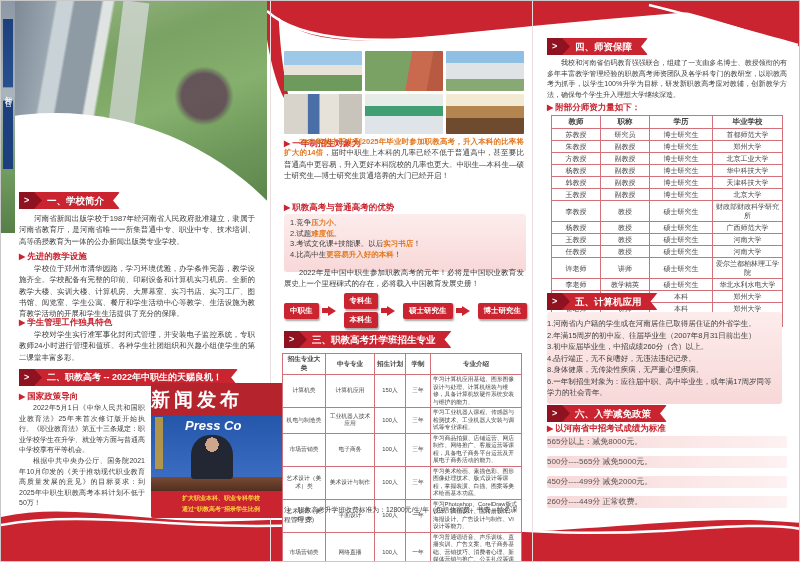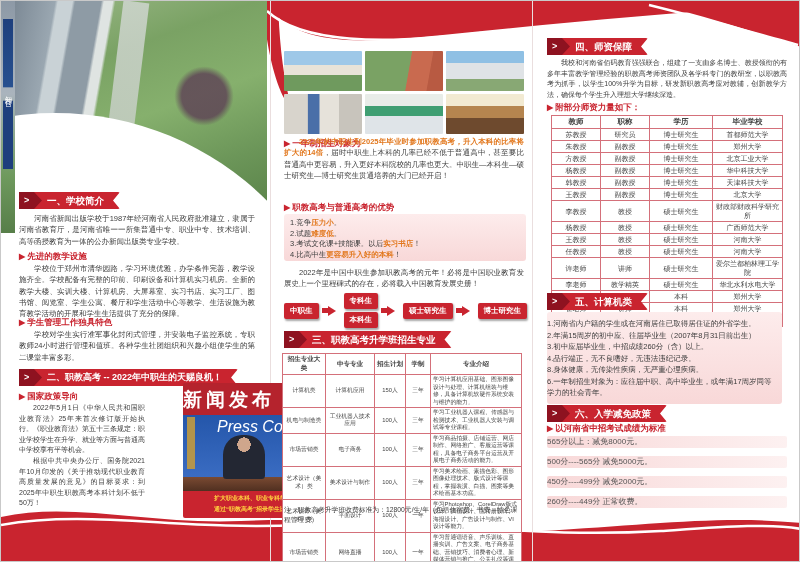--- a/index.html
+++ b/index.html
@@ -84,25 +84,25 @@
          grid-template-columns:repeat(3,1fr);gap:3px;z-index:2;}
   .ph{height:40px;border-radius:1px;}
   .ph.p1{background:linear-gradient(180deg,#9ec8e8 0 35%,#e8e3d8 36% 60%,#6f9a5e 61%);}
   .ph.p2{background:linear-gradient(100deg,#7aa264 0 55%,#c96a4f 56% 80%,#b85a42 81%),linear-gradient(180deg,#a8cde8 0 25%,transparent 26%);}
   .ph.p3{background:linear-gradient(180deg,#8fc0e4 0 30%,#dfe3e6 31% 70%,#88a874 71%);}
   .ph.p4{background:linear-gradient(90deg,#d8d4cc 0 30%,#4a6fa8 31% 45%,#e6e2da 46% 70%,#c8c4bc 71%);}
   .ph.p5{background:linear-gradient(180deg,#e8ece8 0 30%,#3f9e72 31% 55%,#dfe4e8 56%);}
   .ph.p6{background:linear-gradient(180deg,#f2ead2 0 30%,#b5854f 31% 60%,#6e4a2e 61%);}
 
   
-  .press{position:absolute;left:150px;top:382px;width:140px;height:135px;overflow:hidden;border-radius:2px;z-index:2;margin-left:32px;}
+  .press{position:absolute;left:150px;top:382px;width:140px;height:135px;overflow:hidden;border-radius:2px;z-index:2;}
   .press .band-red{height:32px;background:#b5232d;color:#fff;font-size:19px;font-weight:bold;
                    line-height:34px;white-space:nowrap;overflow:hidden;letter-spacing:4px;}
   .press .band-blue{height:62px;background:linear-gradient(180deg,#2456aa,#3a6cc2);position:relative;}
-  .press .presstxt{color:#fff;font-size:16px;font-weight:normal;padding:3px 0 0 34px;font-style:italic;}
+  .press .presstxt{color:#fff;font-size:13px;font-weight:bold;padding:3px 0 0 34px;font-style:italic;}
   .press .vtag{position:absolute;left:4px;top:2px;width:8px;height:52px;background:#c09a40;opacity:.9;}
   .press .person{position:absolute;left:40px;top:20px;width:42px;height:44px;
                  background:radial-gradient(ellipse 11px 12px at 50% 22%,#cfa68c 0 60%,#232733 61%);
                  border-radius:45% 45% 8% 8%;}
   .press .band-desk{height:16px;background:linear-gradient(180deg,#7a4a32,#4a2c1e);}
   .press .caption{position:absolute;left:0;right:0;bottom:0;height:25px;background:#c9242f;
                   color:#ffd23f;font-size:6px;font-weight:bold;text-align:center;line-height:11px;padding-top:2px;}
 
   .note{position:absolute;font-size:6.8px;color:#3c3c3c;line-height:1.5;z-index:2;}
   .feebar{height:12px;background:linear-gradient(90deg,#f8d8d8,#fdf1f1);font-size:8px;color:#555;
@@ -193,21 +193,21 @@
   <div class="subhead" style="left:283px;top:137px">
     <span class="tri">▶</span><span>一年制招生对象为</span>
   </div>
   <div class="para" style="left:283px;top:135px;width:240px">
     <span class="hl" style="margin-left:2em">2022年的中职生到2025年毕业时参加职教高考，升入本科的比率将扩大的14倍</span><span>，届时中职生上本科的几率已经不低于普通高中，甚至要比普通高中更容易，升入更好本科院校的几率也更大。中职生—本科生—硕士研究生—博士研究生贯通培养的大门已经开启！</span>
   </div>
 
   <div class="subhead" style="left:283px;top:201px">
     <span class="tri">▶</span><span>职教高考与普通高考的优势</span>
   </div>
-  <div class="pinkbox" id="advantages" style="left:283px;top:213px;width:232px;padding:4px 4px 1px 6px">
+  <div class="pinkbox" id="advantages" style="left:283px;top:213px;width:232px;padding:4px 4px 12px 6px">
       <div class="adv-item"><span>1.竞争</span><span class="hl">压力小</span><span>。</span></div>
       <div class="adv-item"><span>2.试题</span><span class="hl">难度低</span><span>。</span></div>
       <div class="adv-item"><span>3.考试文化课+技能课。以后</span><span class="hl">实习书店</span><span>！</span></div>
       <div class="adv-item"><span>4.比高中生</span><span class="hl">更容易升入好的本科</span><span>！</span></div>
     </div>
 
   <div class="para indent" style="left:283px;top:266px;width:240px">2022年是中国中职生参加职教高考的元年！必将是中国职业教育发展史上一个里程碑式的存在，必将载入中国教育发展史册！</div>
 
   <div class="flow" style="left:283px;top:292px">
     <div class="fbox">中职生</div>
@@ -406,21 +406,21 @@
             <td>教学精英</td>
             <td>本科</td>
             <td>河南理工大学</td>
           </tr>
         </tbody>
       </table>
     </div>
 
   <div class="banner" style="left:546px;top:292px">
     <span class="chev">&gt;</span>
-    <span>五、计算机类</span>
+    <span>五、计算机应用</span>
   </div>
   <div class="pinkbox" id="requirements" style="left:546px;top:311px;width:230px;padding:6px 5px 5px 0">
       <div class="req-item">1.河南省内户籍的学生或在河南居住已取得居住证的外省学生。</div>
       <div class="req-item">2.年满15周岁的初中应、往届毕业生（2007年8月31日前出生）</div>
       <div class="req-item">3.初中应届毕业生，中招成绩260分（含）以上。</div>
       <div class="req-item">4.品行端正，无不良嗜好，无违法违纪记录。</div>
       <div class="req-item">8.身体健康，无传染性疾病，无严重心理疾病。</div>
       <div class="req-item">6.一年制招生对象为：应往届中职、高中毕业生，或年满17周岁同等学力的社会青年。</div>
     </div>
 

